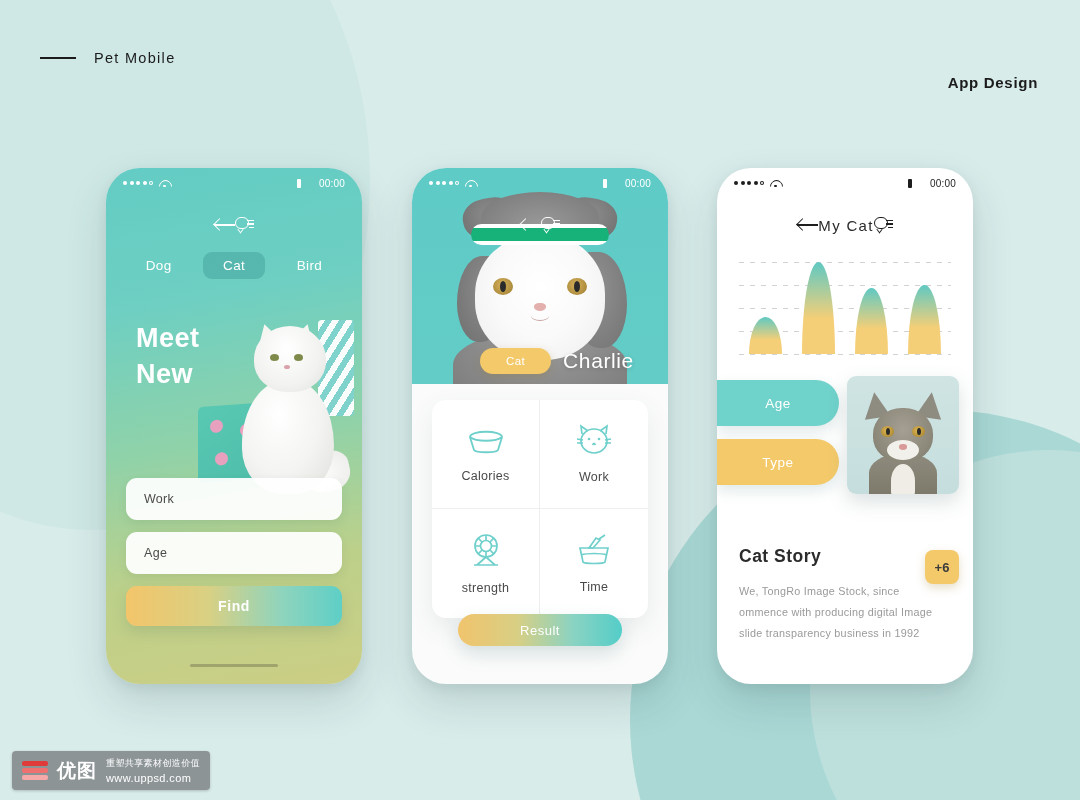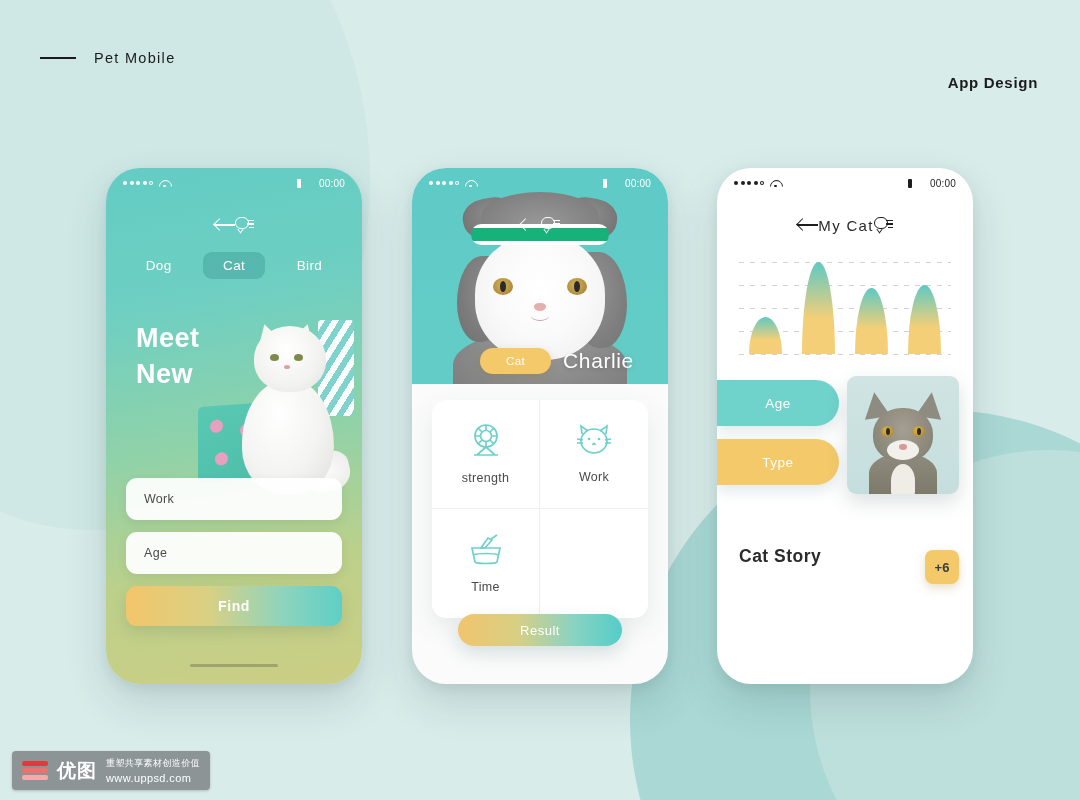--- a/index.html
+++ b/index.html
@@ -505,42 +505,51 @@
         <span class="tail"></span>
       <span class="ln l1"></span>
         <span class="ln l2"></span>
         <span class="ln l3"></span>
     </span>
   </div>
 
   <div class="card">
     <div class="cell">
       <span>
-        <svg width="36" height="34" viewBox="0 0 36 34" fill="none" stroke="#6fd0cb" stroke-width="1.7">
-          <circle cx="18" cy="13" r="11"></circle>
-          <circle cx="18" cy="13" r="5.5"></circle>
-          <path d="M18 2 L18 7.5 M18 18.5 L18 24 M7 13 L12.5 13 M23.5 13 L29 13
-                   M10.2 5.2 L14 9 M22 17 L25.8 20.8 M25.8 5.2 L22 9 M14 17 L10.2 20.8"></path>
-          <path d="M18 24 L9 32 M18 24 L27 32 M6 32 L30 32"></path>
+        <svg width="40" height="30" viewBox="0 0 40 30" fill="none" stroke="#6fd0cb" stroke-width="1.8">
+          <path d="M4 12 C4 5, 36 5, 36 12 L32 25 C30 28, 10 28, 8 25 Z"></path>
+          <path d="M4 12 C10 17, 30 17, 36 12"></path>
         </svg>
       </span>
-      <span class="lbl">strength</span>
+      <span class="lbl">Calories</span>
     </div>
     <div class="cell">
       <span>
         <svg width="36" height="32" viewBox="0 0 36 32" fill="none" stroke="#6fd0cb" stroke-width="1.7">
           <path d="M6 10 L5 2 L12 7 M30 10 L31 2 L24 7"></path>
           <ellipse cx="18" cy="17" rx="13" ry="12"></ellipse>
           <path d="M1 15 L7 16 M1 19 L7 19 M35 15 L29 16 M35 19 L29 19"></path>
           <circle cx="13" cy="15" r="1.3" fill="#6fd0cb" stroke="none"></circle>
           <circle cx="23" cy="15" r="1.3" fill="#6fd0cb" stroke="none"></circle>
           <path d="M18 19 L16.5 21 M18 19 L19.5 21"></path>
         </svg>
       </span>
       <span class="lbl">Work</span>
+    </div>
+    <div class="cell">
+      <span>
+        <svg width="36" height="34" viewBox="0 0 36 34" fill="none" stroke="#6fd0cb" stroke-width="1.7">
+          <circle cx="18" cy="13" r="11"></circle>
+          <circle cx="18" cy="13" r="5.5"></circle>
+          <path d="M18 2 L18 7.5 M18 18.5 L18 24 M7 13 L12.5 13 M23.5 13 L29 13
+                   M10.2 5.2 L14 9 M22 17 L25.8 20.8 M25.8 5.2 L22 9 M14 17 L10.2 20.8"></path>
+          <path d="M18 24 L9 32 M18 24 L27 32 M6 32 L30 32"></path>
+        </svg>
+      </span>
+      <span class="lbl">strength</span>
     </div>
     <div class="cell">
       <span>
         <svg width="38" height="32" viewBox="0 0 38 32" fill="none" stroke="#6fd0cb" stroke-width="1.7">
           <path d="M5 14 L33 14 L30 28 C29 30, 9 30, 8 28 Z"></path>
           <path d="M6 21 C12 19, 26 19, 32 21"></path>
           <path d="M14 14 L21 4 L25 6 L18 14 Z"></path>
           <path d="M24 5 L30 1"></path>
         </svg>
       </span>
@@ -612,20 +621,21 @@
       <div class="muz"></div>
       <div class="eye l"></div>
       <div class="eye r"></div>
       <div class="nose"></div>
     </div>
   </div>
   <div class="badge6">+6</div>
 
   <div class="story">
     <h3>Cat Story</h3>
+    <p>We, TongRo Image Stock, since ommence with producing digital Image slide transparency business in 1992</p>
   </div>
 </div>
 
 <div id="watermark">
   <span class="logo">
     <span></span>
       <span></span>
       <span></span>
   </span>
   <span class="cn">优图</span>

